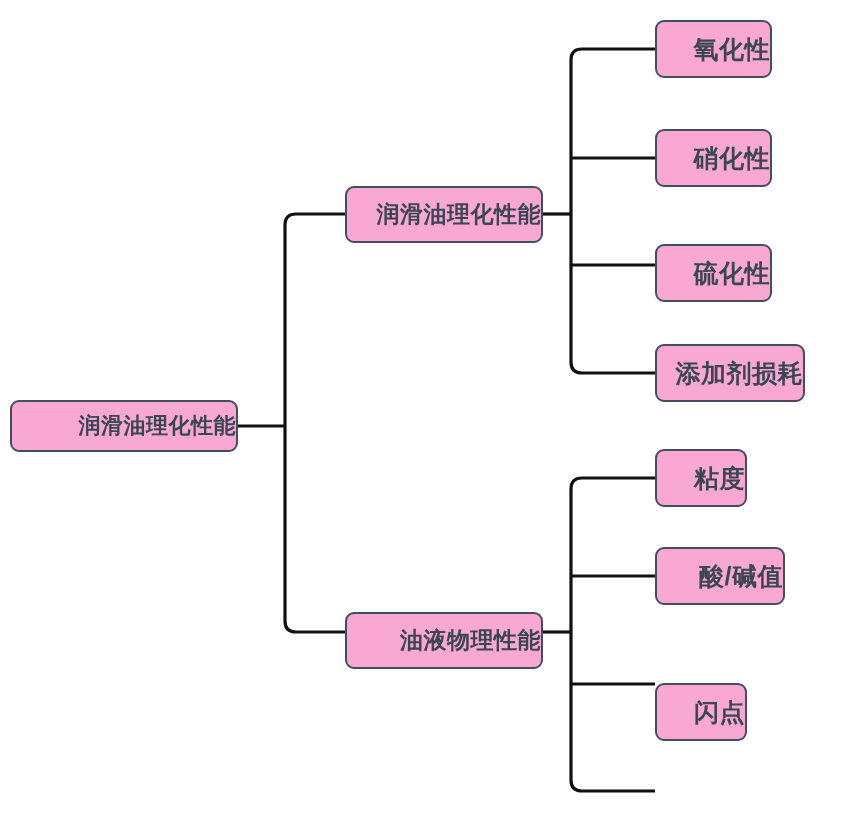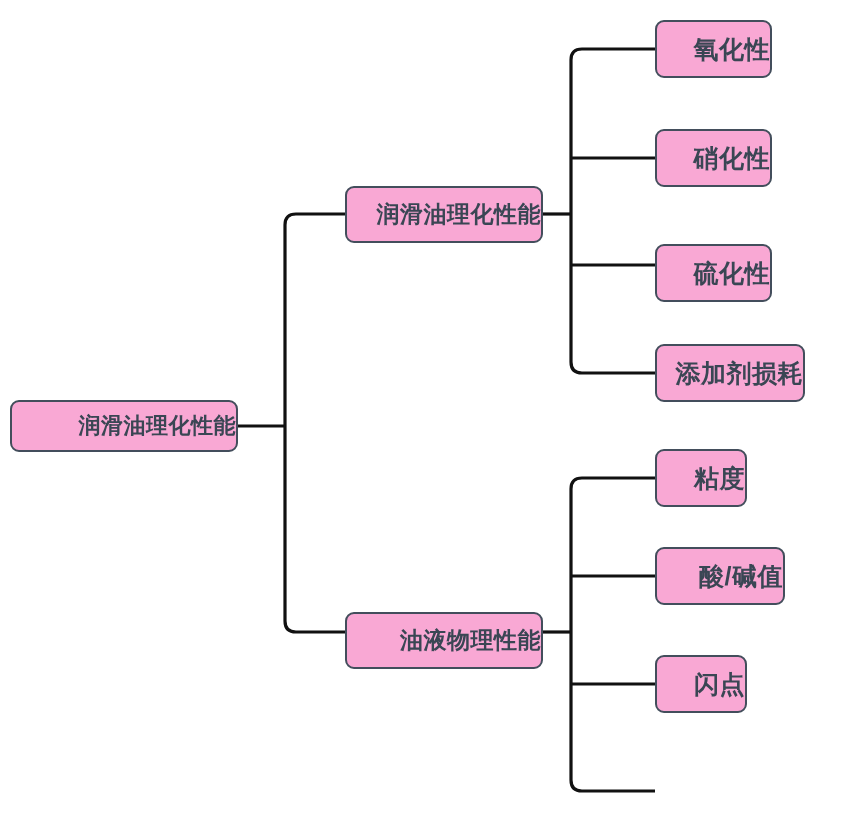--- a/index.html
+++ b/index.html
@@ -68,21 +68,21 @@
   .node.leaf.w3 { width: 117px; height: 58px; }
   .node.leaf.w4 { width: 150px; height: 58px; }
   .node.leaf.w35 { width: 130px; height: 58px; }
 
   .n-oxid  { top: 20px; }
   .n-nitr  { top: 129px; }
   .n-sulf  { top: 244px; }
   .n-addi  { top: 344px; }
   .n-visc  { top: 449px; padding-left: 28px; }
   .n-acid  { top: 547px; }
-  .n-flash { top: 655px; }
+  .n-flash { top: 683px; }
   .n-water { top: 762px; }
 </style>
 </head>
 <body>
 
 <div id="canvas">
 
   <svg id="connectors" viewBox="0 0 847 838" xmlns="http://www.w3.org/2000/svg">
     <g fill="none" stroke="#111111" stroke-width="3.2" stroke-linecap="butt" stroke-linejoin="round">
 

